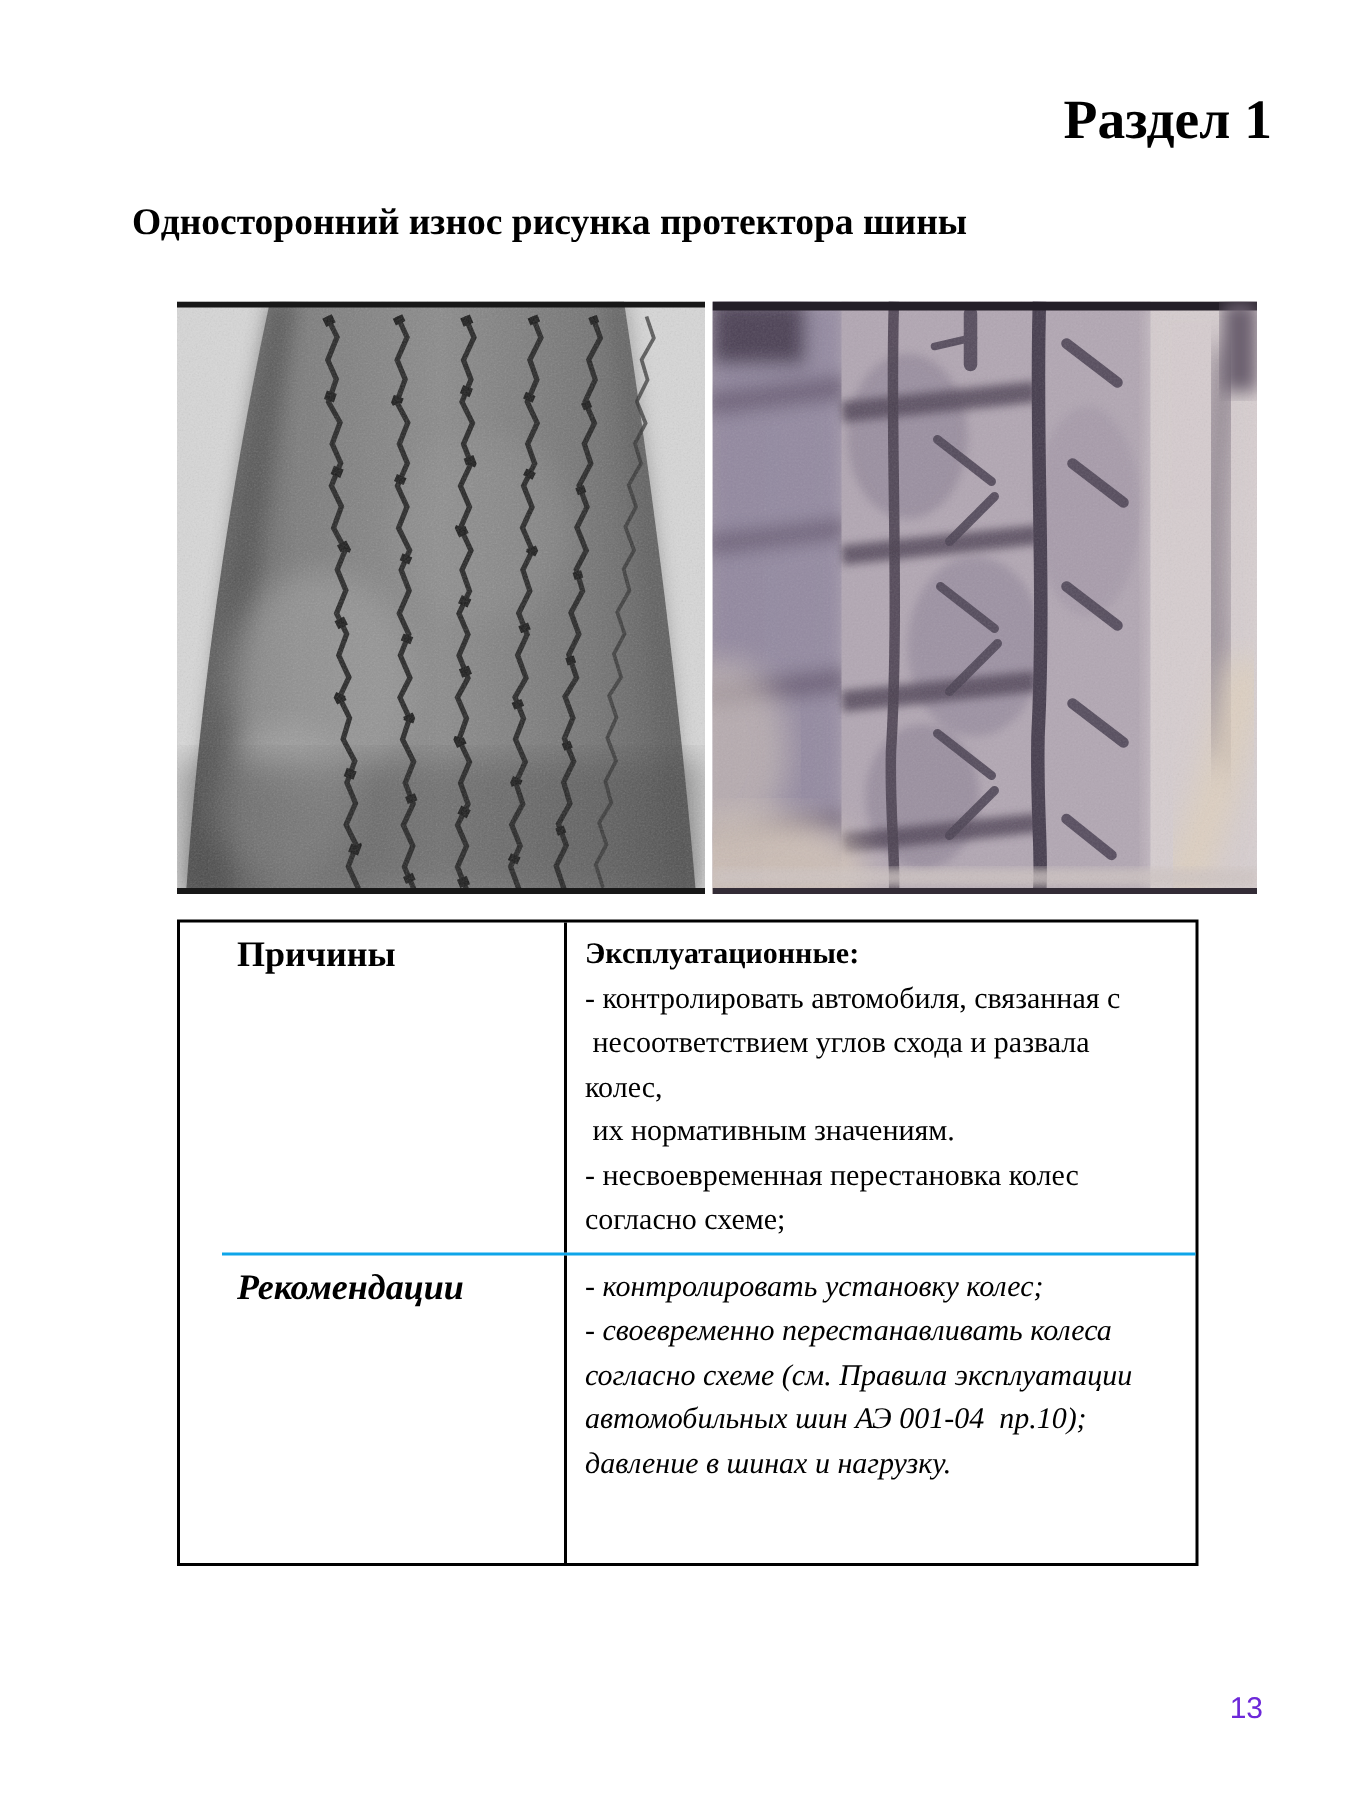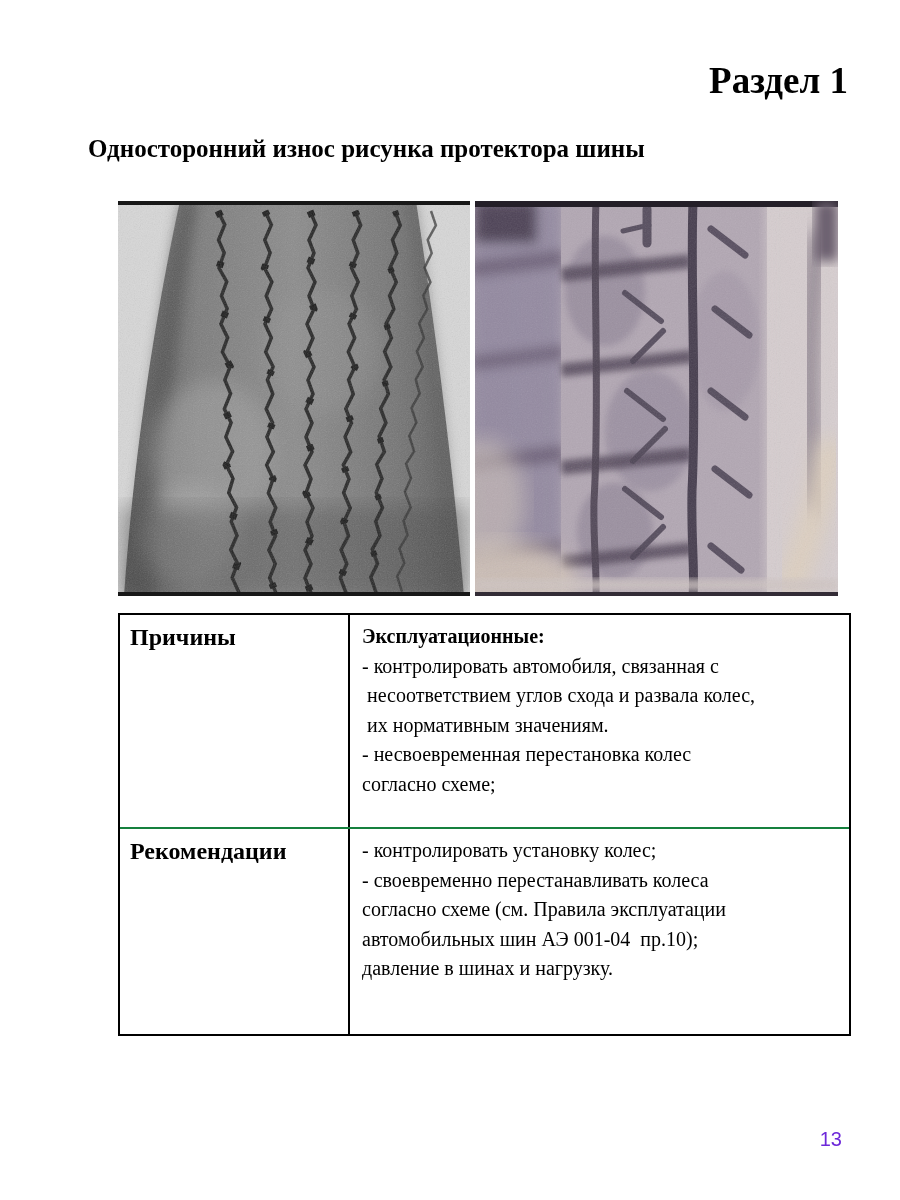--- a/index.html
+++ b/index.html
@@ -25,26 +25,27 @@
     line-height:1.15;
   }
   .images-row{
     margin:38px 0 0 118px;
     display:flex;
     gap:5px;
   }
   .images-row svg{display:block;}
   .info-table{
     margin:17px 0 0 118px;
-    width:733px;
+    width:681px;
     border:2px solid #000;
     box-sizing:border-box;
+    padding-left:28px;
   }
   .tbl-row{display:flex;}
-  .tbl-row + .tbl-row{border-top:2px solid #15803d;}
+  .tbl-row + .tbl-row{border-top:2px solid #0ea5e9;font-style:italic;}
   .row-causes{min-height:212px;}
   .row-recommendations{min-height:205px;}
   .tbl-th{
     width:230px;
     flex:0 0 230px;
     border-right:2px solid #000;
     box-sizing:border-box;
     padding:9px 10px 0 10px;
     font-size:24px;
     font-weight:bold;

